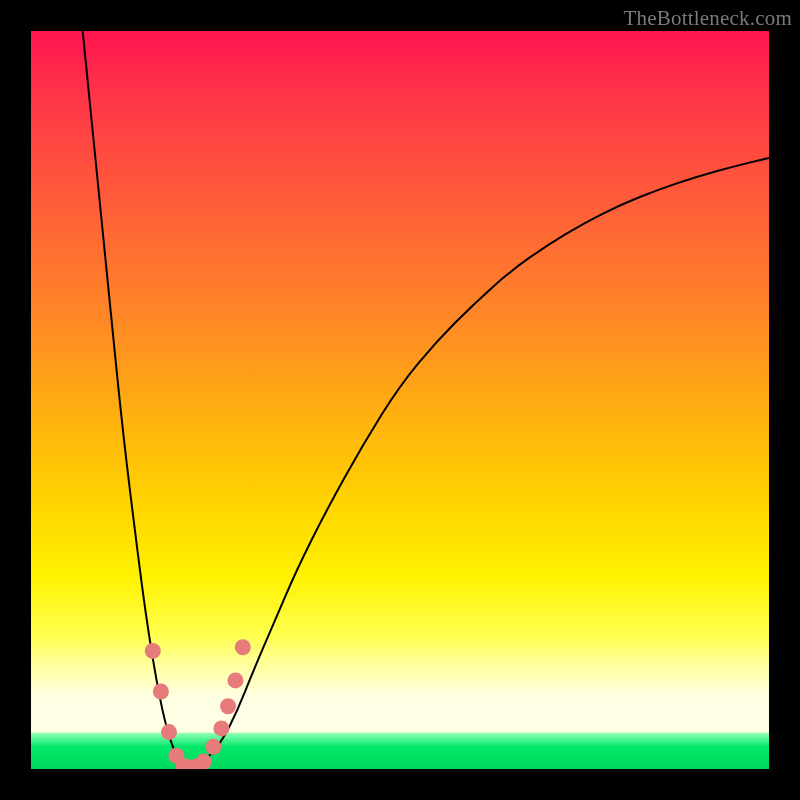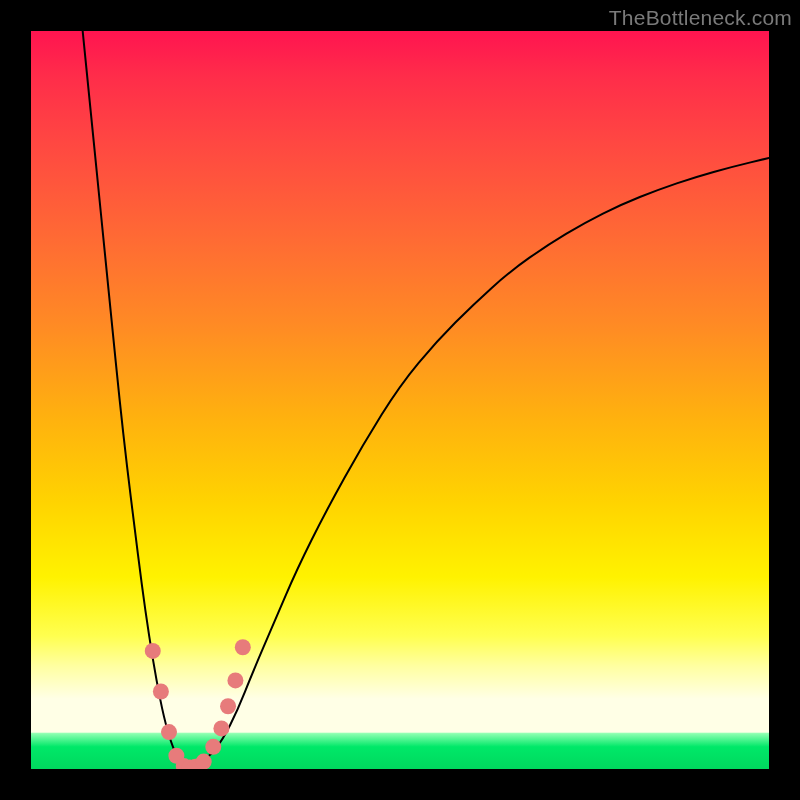--- a/index.html
+++ b/index.html
@@ -57,21 +57,21 @@
     left: 0;
     top: 0;
     width: 738px;
     height: 738px;
     pointer-events: none;
   }
   .watermark {
     position: absolute;
     top: 6px;
     right: 8px;
-    font-family: Liberation Sans, sans-serif;
+    font-family: Liberation Serif, serif;
     font-size: 21px;
     color: #7a7a7a;
     letter-spacing: 0.2px;
     font-weight: 500;
     user-select: none;
   }
 </style>
 </head>
 <body>
 

